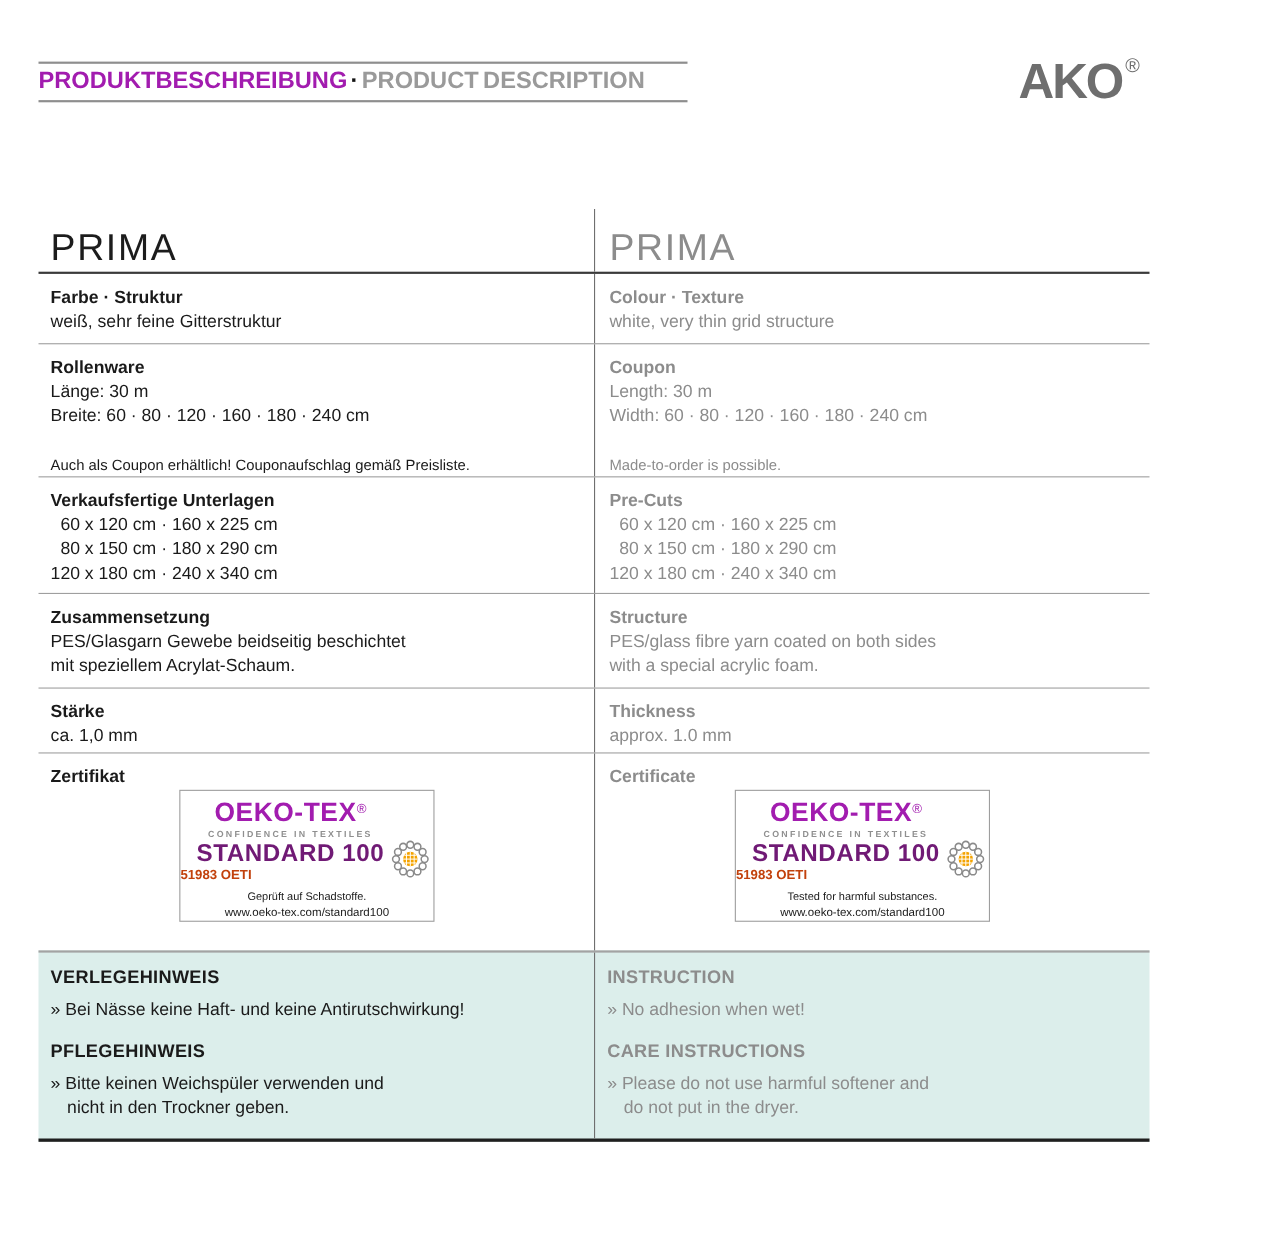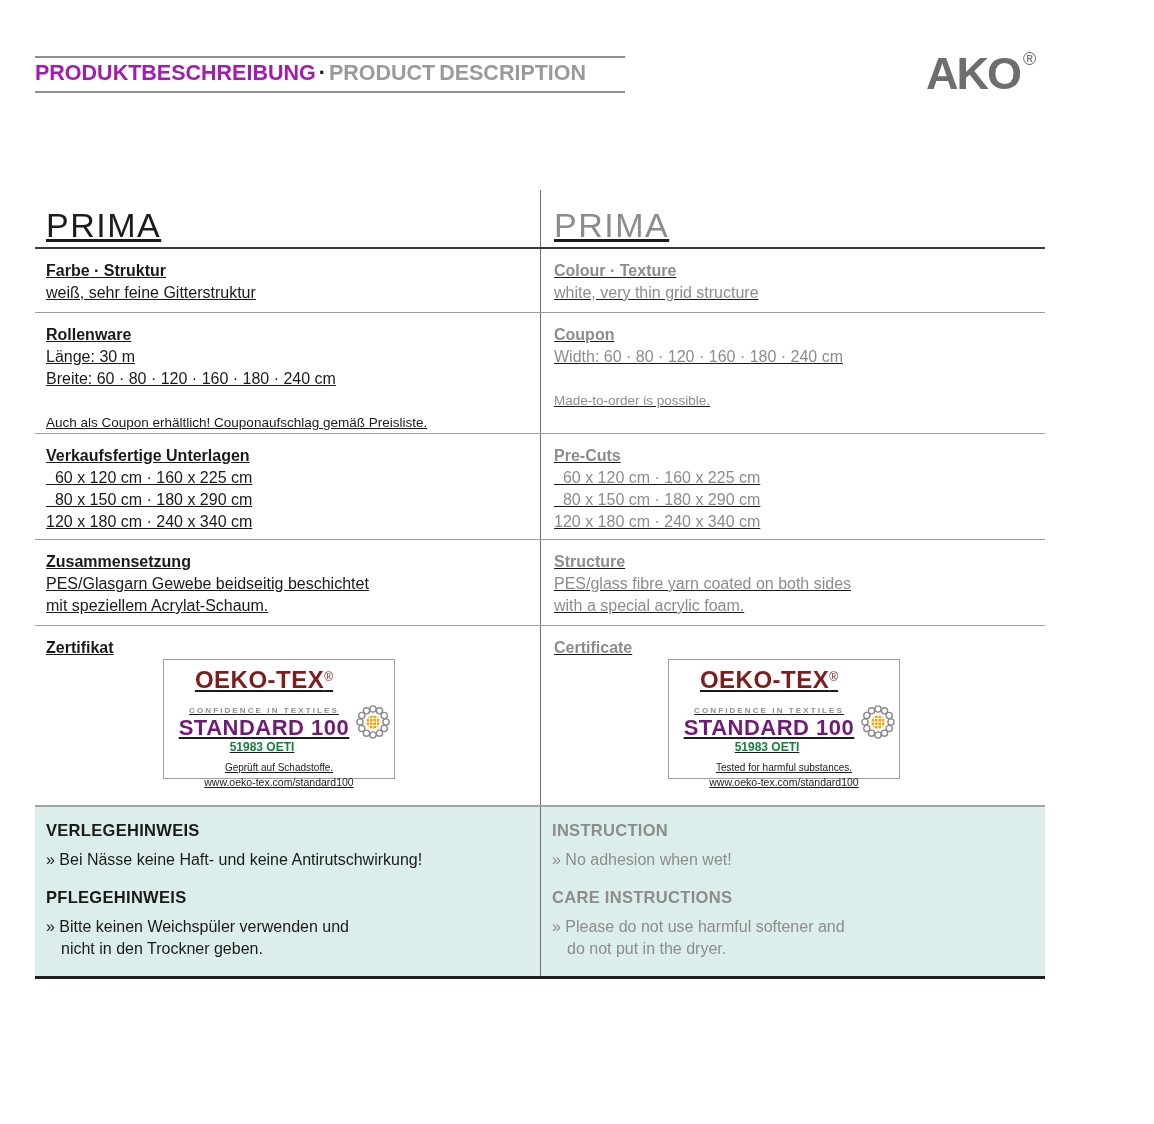--- a/index.html
+++ b/index.html
@@ -31,21 +31,21 @@
     color: #6e6e6e; font-weight: bold; font-size: 45px;
     letter-spacing: -2px; line-height: 1; white-space: nowrap;
   }
   .logo .reg {
     display: inline-block; font-size: 18px; font-weight: normal;
     letter-spacing: 0; vertical-align: 24px; margin-left: 3px; color: #6e6e6e;
   }
 
   
   .sheet { position: absolute; left: 35px; top: 190px; width: 1010px; }
-  .row { display: grid; grid-template-columns: 505px 505px; text-decoration: underline; }
+  .row { display: grid; grid-template-columns: 505px 505px; }
   .cell { padding: 11px 12px 0 11px; }
   .cell.en { border-left: 1px solid #6f6f6f; padding-left: 13px; color: #8c8c8c; }
 
   .row.title-row { border-bottom: 2px solid #3a3a3a; }
   .title-row .cell { height: 57px; display: flex; align-items: flex-end; padding-bottom: 5px; }
   .prima { font-size: 34px; font-weight: 300; letter-spacing: 1.5px; color: #1c1c1c; line-height: 1; }
   .cell.en .prima { color: #8c8c8c; }
 
   .row.sec { border-bottom: 1px solid #9f9f9f; }
   .r1 { min-height: 64px; }
@@ -60,25 +60,25 @@
   .small { font-size: 13.5px; line-height: 21px; margin-top: 22px; }
   .pre { white-space: pre; }
 
   
   .cert-cell { position: relative; }
   .otx {
     width: 232px; height: 120px; border: 1px solid #9e9e9e; background: #ffffff;
     position: relative; padding-top: 8px; color: #1a1a1a; margin-left: 117px; margin-top: 0;
   }
   .cell.en .otx { margin-left: 114px; }
-  .otx-brand { text-align: center; padding-right: 30px; font-size: 24px; font-weight: bold; color: #7f1d1d; letter-spacing: 0.5px; line-height: 1; }
+  .otx-brand { text-align: center; padding-right: 30px; font-size: 24px; font-weight: bold; color: #a21caf; letter-spacing: 0.5px; line-height: 1; }
   .otx-brand .reg2 { font-size: 12px; font-weight: normal; vertical-align: 7px; letter-spacing: 0; }
-  .otx-conf { text-align: center; padding-right: 30px; font-size: 8px; font-weight: bold; letter-spacing: 2.1px; color: #8f8f8f; margin-top: 14px; white-space: nowrap; }
+  .otx-conf { text-align: center; padding-right: 30px; font-size: 8px; font-weight: bold; letter-spacing: 2.1px; color: #8f8f8f; margin-top: 3px; white-space: nowrap; }
   .otx-std { text-align: center; padding-right: 30px; font-size: 22px; font-weight: bold; color: #701a75; letter-spacing: 0.5px; line-height: 1.15; }
-  .otx-num { text-align: center; padding-right: 34px; font-size: 12px; font-weight: bold; color: #15803d; }
+  .otx-num { text-align: left; padding-right: 34px; font-size: 12px; font-weight: bold; color: #c2410c; }
   .otx-note { text-align: center; font-size: 10px; margin-top: 7px; line-height: 1.35; color: #1a1a1a; }
   .otx-url { text-align: center; font-size: 10.5px; line-height: 1.35; color: #1a1a1a; }
   .otx-flower { position: absolute; top: 42px; right: 1px; width: 40px; height: 40px; }
 
   
   .notice {
     display: grid; grid-template-columns: 505px 505px;
     background: #DCEEEB; min-height: 156px;
     border-top: 2px solid #a3a3a3; border-bottom: 3px solid #1f1f1f;
   }
@@ -126,20 +126,21 @@
 
     <div class="row sec r2">
       <div class="cell">
         <div class="line b">Rollenware</div>
         <div class="line">Länge: 30 m</div>
         <div class="line">Breite: 60 · 80 · 120 · 160 · 180 · 240 cm</div>
         <div class="small">Auch als Coupon erhältlich! Couponaufschlag gemäß Preisliste.</div>
       </div>
       <div class="cell en">
         <div class="line b">Coupon</div>
+        <div class="line">Length: 30 m</div>
         <div class="line">Width: 60 · 80 · 120 · 160 · 180 · 240 cm</div>
         <div class="small">Made-to-order is possible.</div>
       </div>
     </div>
 
     <div class="row sec r3">
       <div class="cell">
         <div class="line b">Verkaufsfertige Unterlagen</div>
         <div class="line pre">  60 x 120 cm · 160 x 225 cm</div>
         <div class="line pre">  80 x 150 cm · 180 x 290 cm</div>
@@ -159,20 +160,30 @@
         <div class="line">PES/Glasgarn Gewebe beidseitig beschichtet</div>
         <div class="line">mit speziellem Acrylat-Schaum.</div>
       </div>
       <div class="cell en">
         <div class="line b">Structure</div>
         <div class="line">PES/glass fibre yarn coated on both sides</div>
         <div class="line">with a special acrylic foam.</div>
       </div>
     </div>
 
+    <div class="row sec r5">
+      <div class="cell">
+        <div class="line b">Stärke</div>
+        <div class="line">ca. 1,0 mm</div>
+      </div>
+      <div class="cell en">
+        <div class="line b">Thickness</div>
+        <div class="line">approx. 1.0 mm</div>
+      </div>
+    </div>
 
     <div class="row r6">
       <div class="cell cert-cell">
         <div class="line b">Zertifikat</div>
         <div class="otx">
           <div class="otx-brand"><span>OEKO-TEX</span><span class="reg2">®</span></div>
           <div class="otx-conf">CONFIDENCE IN TEXTILES</div>
           <div class="otx-std">STANDARD 100</div>
           <div class="otx-num">51983 OETI</div>
           <div class="otx-note">Geprüft auf Schadstoffe.</div>

